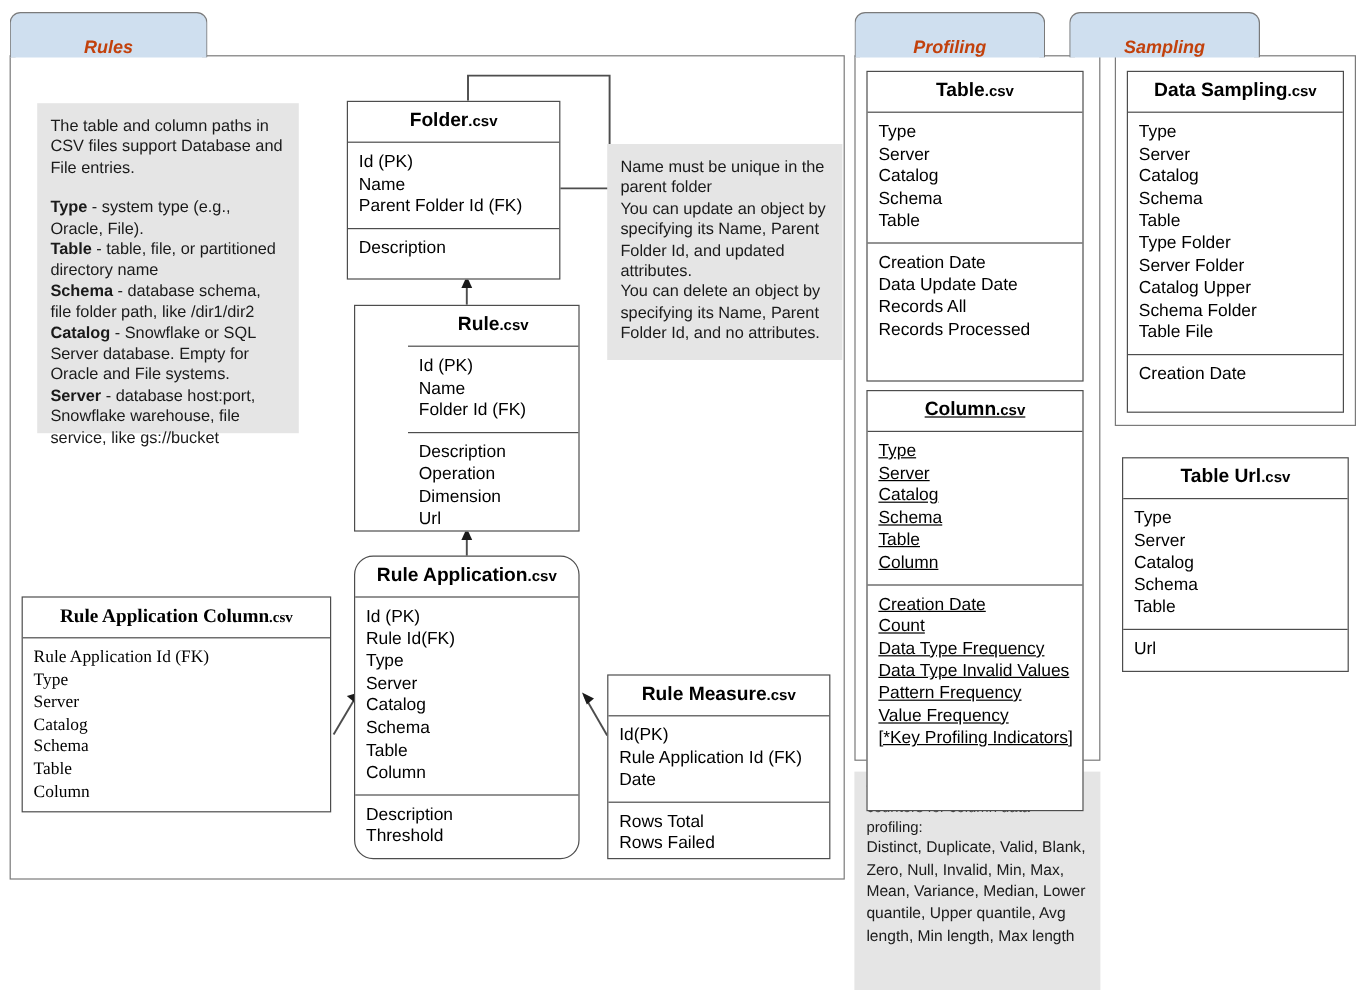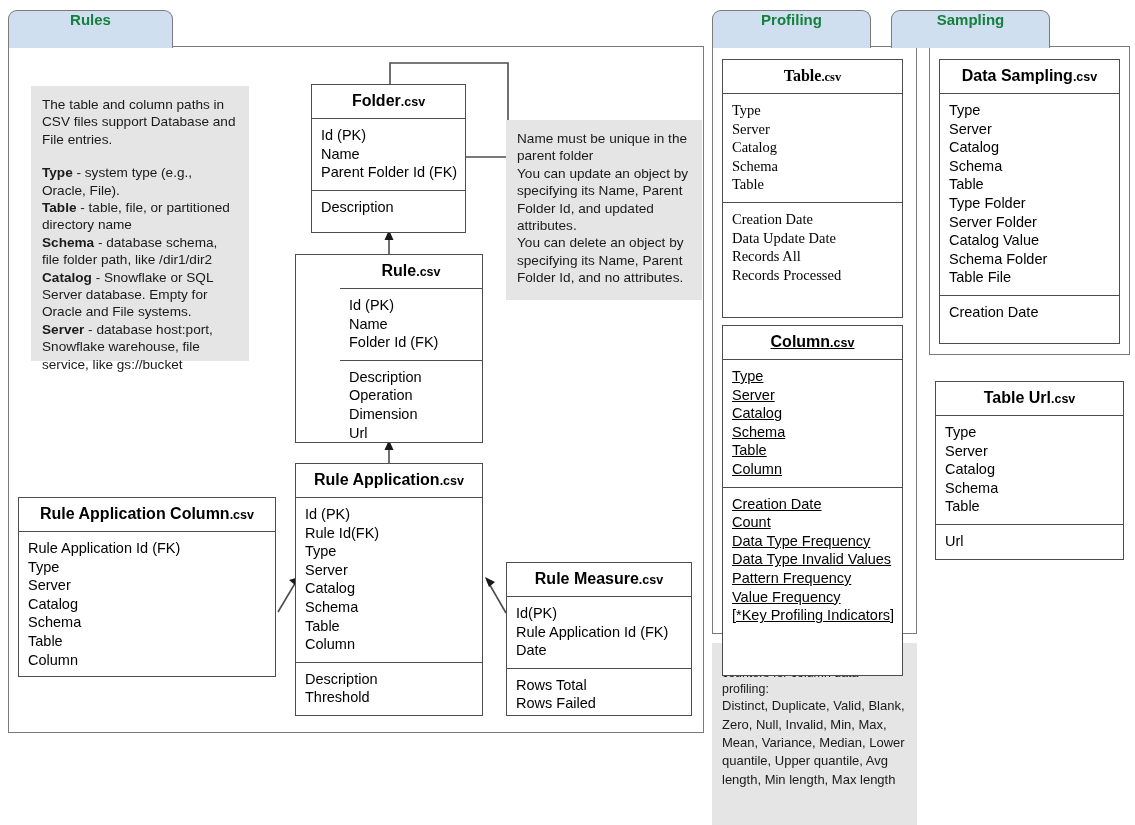--- a/index.html
+++ b/index.html
@@ -28,26 +28,27 @@
   }
   .lane-tab {
     position: absolute;
     background: #cfdfef;
     border: 1.5px solid #7a7a7a;
     border-bottom: none;
     border-top-left-radius: 9px;
     border-top-right-radius: 9px;
     box-sizing: border-box;
     display: flex;
-    align-items: flex-start;
+    align-items: flex-end;
     justify-content: center;
     font-weight: bold;
     font-size: 15px;
-    color: #15803d;
+    color: #c2410c;
     z-index: 4;
+    font-style: italic;
   }
 
   
   .entity {
     position: absolute;
     background: #ffffff;
     border: 1.5px solid #4d4d4d;
     box-sizing: border-box;
     z-index: 3;
   }
@@ -164,21 +165,21 @@
     <p><b>Catalog</b><span> - Snowflake or SQL Server database. Empty for Oracle and File systems.</span></p>
     <p><b>Server</b><span> - database host:port, Snowflake warehouse, file service, like gs://bucket</span></p>
   </div>
 
   <div class="note" style="left:506px; top:120px; width:196px; height:180px;">
     <p>Name must be unique in the parent folder</p>
     <p>You can update an object by specifying its Name, Parent Folder Id, and updated attributes.</p>
     <p>You can delete an object by specifying its Name, Parent Folder Id, and no attributes.</p>
   </div>
 
-  <div class="entity" style="left:311px; top:84px; width:155px; height:149px;">
+  <div class="entity" style="left:289px; top:84px; width:178px; height:149px;">
     <div class="entity-title">
       <span>Folder</span><span class="ext">.csv</span>
     </div>
     <div class="entity-section">
       <div class="field">Id (PK)</div>
       <div class="field">Name</div>
       <div class="field">Parent Folder Id (FK)</div>
     </div>
     <div class="entity-section">
       <div class="field">Description</div>
@@ -195,41 +196,41 @@
       <div class="field">Folder Id (FK)</div>
     </div>
     <div class="entity-section">
       <div class="field">Description</div>
       <div class="field">Operation</div>
       <div class="field">Dimension</div>
       <div class="field">Url</div>
     </div>
   </div>
 
-  <div class="entity" style="left:295px; top:463px; width:188px; height:253px;">
+  <div class="entity" style="left:295px; top:463px; width:188px; height:253px;border-radius:16px;">
     <div class="entity-title">
       <span>Rule Application</span><span class="ext">.csv</span>
     </div>
     <div class="entity-section">
       <div class="field">Id (PK)</div>
       <div class="field">Rule Id(FK)</div>
       <div class="field">Type</div>
       <div class="field">Server</div>
       <div class="field">Catalog</div>
       <div class="field">Schema</div>
       <div class="field">Table</div>
       <div class="field">Column</div>
     </div>
     <div class="entity-section">
       <div class="field">Description</div>
       <div class="field">Threshold</div>
     </div>
   </div>
 
-  <div class="entity" style="left:18px; top:497px; width:258px; height:180px;">
+  <div class="entity" style="left:18px; top:497px; width:258px; height:180px;font-family:Liberation Serif, serif;">
     <div class="entity-title">
       <span>Rule Application Column</span><span class="ext">.csv</span>
     </div>
     <div class="entity-section">
       <div class="field">Rule Application Id (FK)</div>
       <div class="field">Type</div>
       <div class="field">Server</div>
       <div class="field">Catalog</div>
       <div class="field">Schema</div>
       <div class="field">Table</div>
@@ -245,21 +246,21 @@
       <div class="field">Id(PK)</div>
       <div class="field">Rule Application Id (FK)</div>
       <div class="field">Date</div>
     </div>
     <div class="entity-section">
       <div class="field">Rows Total</div>
       <div class="field">Rows Failed</div>
     </div>
   </div>
 
-  <div class="entity" style="left:722px; top:59px; width:181px; height:259px;font-family:Liberation Serif, serif;">
+  <div class="entity" style="left:722px; top:59px; width:181px; height:259px;">
     <div class="entity-title">
       <span>Table</span><span class="ext">.csv</span>
     </div>
     <div class="entity-section">
       <div class="field">Type</div>
       <div class="field">Server</div>
       <div class="field">Catalog</div>
       <div class="field">Schema</div>
       <div class="field">Table</div>
     </div>
@@ -305,21 +306,21 @@
       <span>Data Sampling</span><span class="ext">.csv</span>
     </div>
     <div class="entity-section">
       <div class="field">Type</div>
       <div class="field">Server</div>
       <div class="field">Catalog</div>
       <div class="field">Schema</div>
       <div class="field">Table</div>
       <div class="field">Type Folder</div>
       <div class="field">Server Folder</div>
-      <div class="field">Catalog Value</div>
+      <div class="field">Catalog Upper</div>
       <div class="field">Schema Folder</div>
       <div class="field">Table File</div>
     </div>
     <div class="entity-section">
       <div class="field">Creation Date</div>
     </div>
   </div>
 
   <div class="entity" style="left:935px; top:381px; width:189px; height:179px;">
     <div class="entity-title">

